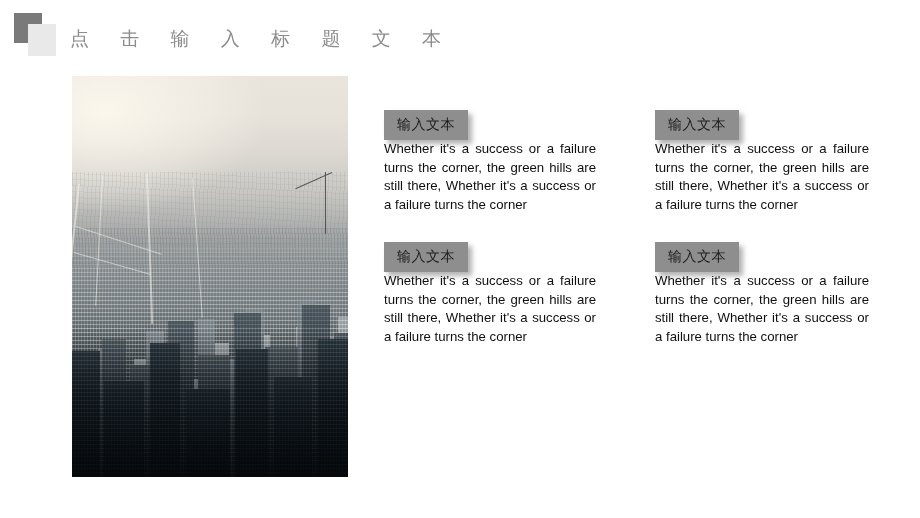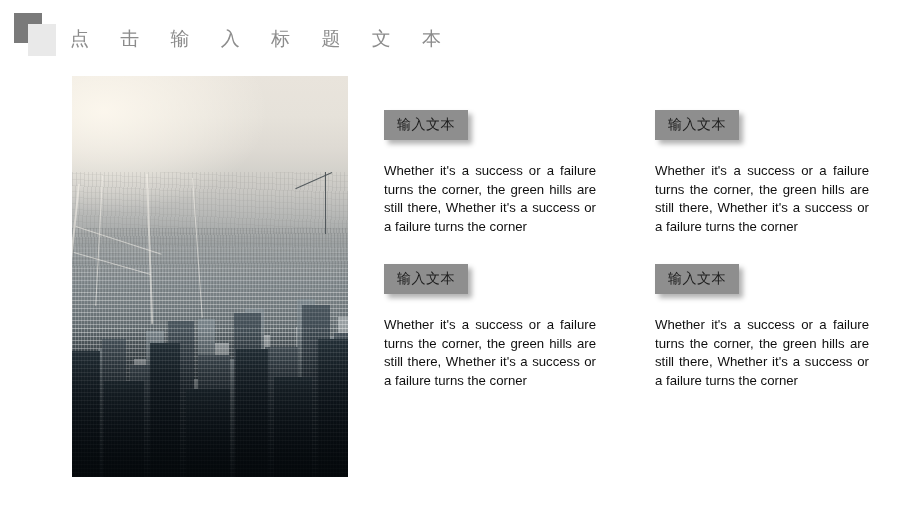--- a/index.html
+++ b/index.html
@@ -220,21 +220,20 @@
     display: inline-block;
     background: #8e8e8e;
     color: #1c1c1c;
     font-size: 14px;
     line-height: 17px;
     padding: 6px 13px 7px 13px;
     box-shadow: 4px 4px 5px rgba(0,0,0,0.30);
     letter-spacing: 0.5px;
   }
   .body-text {
-    margin-top: 22px;
     width: 212px;
     font-size: 13.2px;
     line-height: 18.5px;
     color: #0f0f0f;
     text-align: justify;
     text-justify: inter-word;
     word-spacing: 0px;
   }
   .cell-2 .body-text,
   .cell-4 .body-text { width: 214px; }

